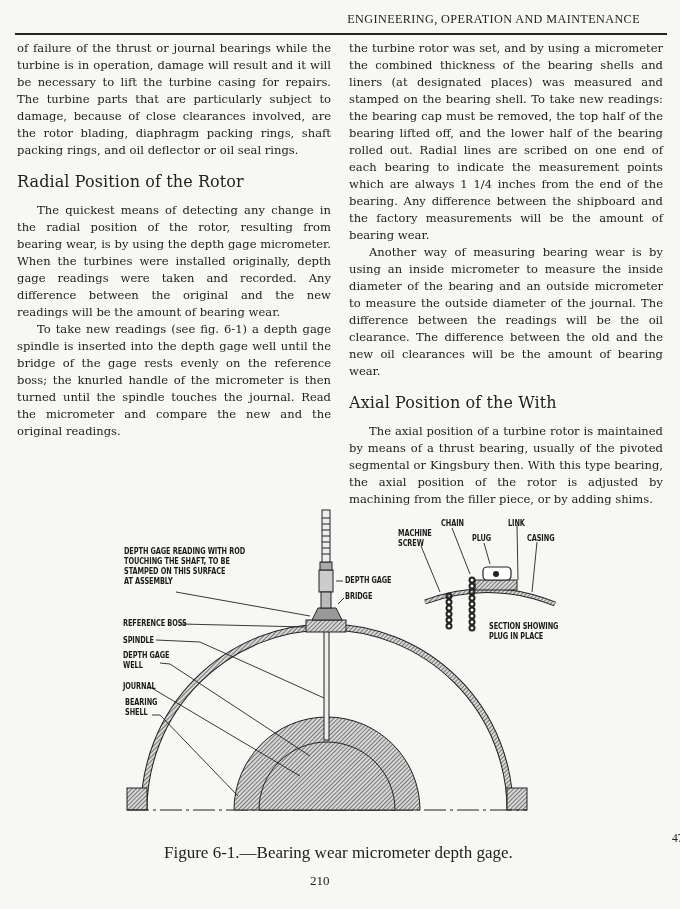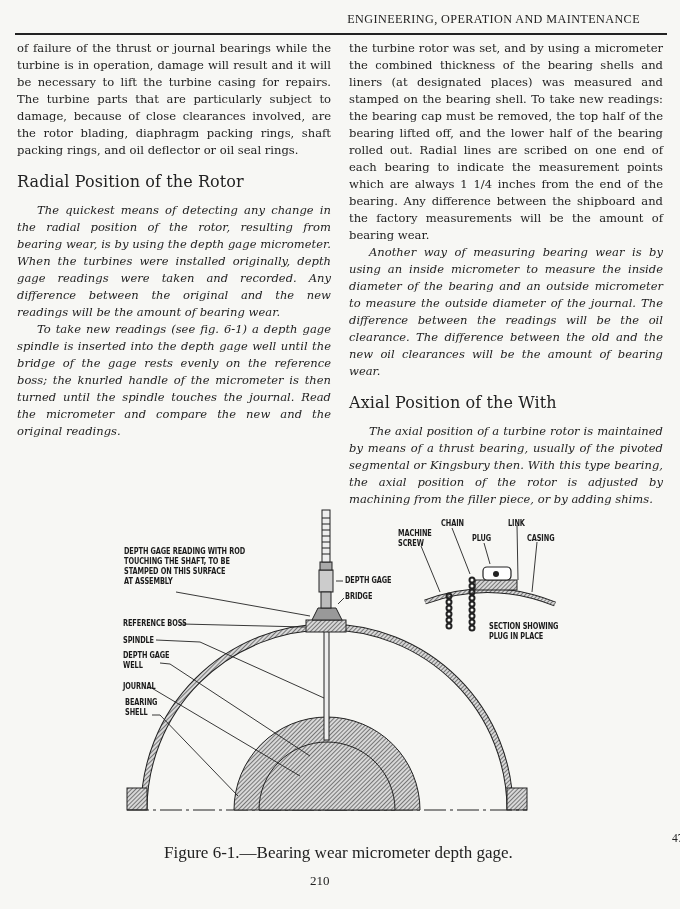--- a/index.html
+++ b/index.html
@@ -20,21 +20,21 @@
       background: #222;
     }
     .col {
       position: absolute; top: 40px; width: 314px;
       font-size: 11.55px; line-height: 17px;
       text-align: justify;
     }
     .col-left { left: 17px; }
     .col-right { left: 349px; width: 314px; }
     .col p { margin: 0; }
-    .col p.indent { text-indent: 20px; font-style: italic; }
+    .col p.indent { text-indent: 20px; }
     .col h3 {
       font-weight: normal; font-size: 16px; margin: 14px 0 12px 0;
       letter-spacing: 0.1px;
     }
     .col p.last-line { text-align-last: left; }
     .figure {
       position: absolute; left: 0; top: 500px; width: 680px; height: 340px;
     }
     .figure svg { position: absolute; left: 0; top: 0; }
     .lbl {

